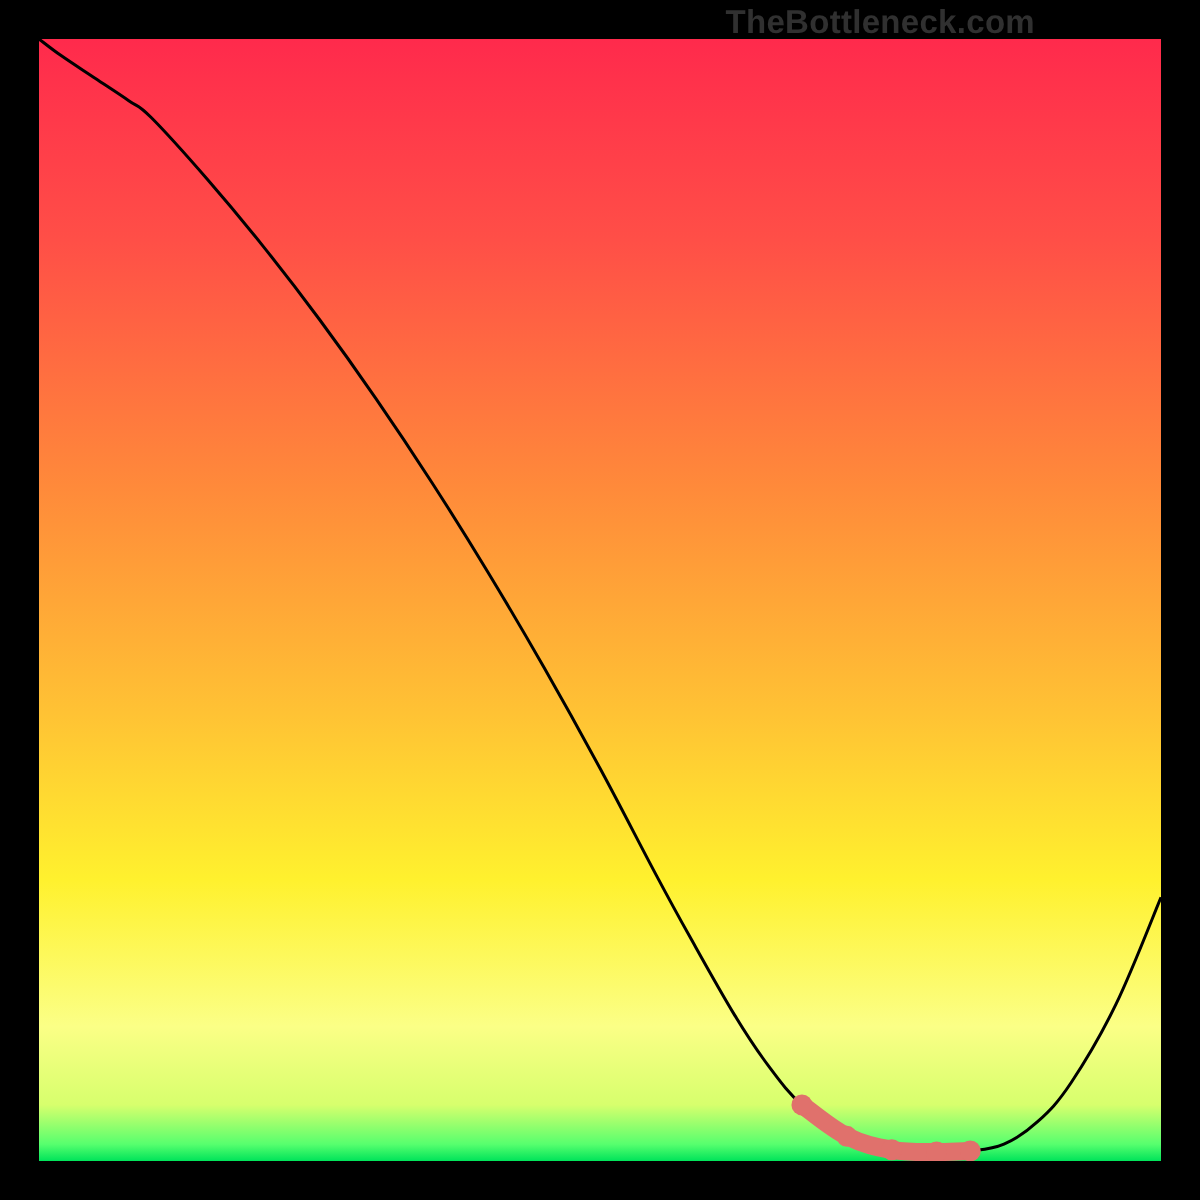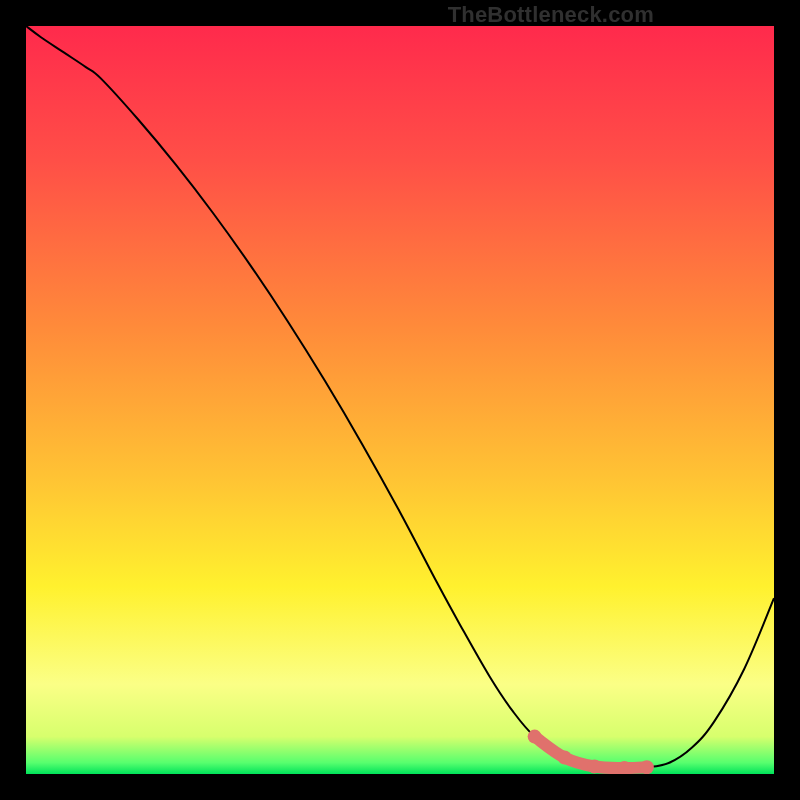--- a/index.html
+++ b/index.html
@@ -9,20 +9,21 @@
     height: 800px;
     background: #000;
     overflow: hidden;
     font-family: Arial, Helvetica, sans-serif;
   }
   .frame {
     position: relative;
     width: 660px;
     height: 800px;
     background: #000;
+    padding-left: 36px;
   }
   .watermark {
     position: absolute;
     top: 2px;
     right: 6px;
     color: #303030;
     font-size: 22px;
     font-weight: 600;
     letter-spacing: 0.2px;
     z-index: 10;

